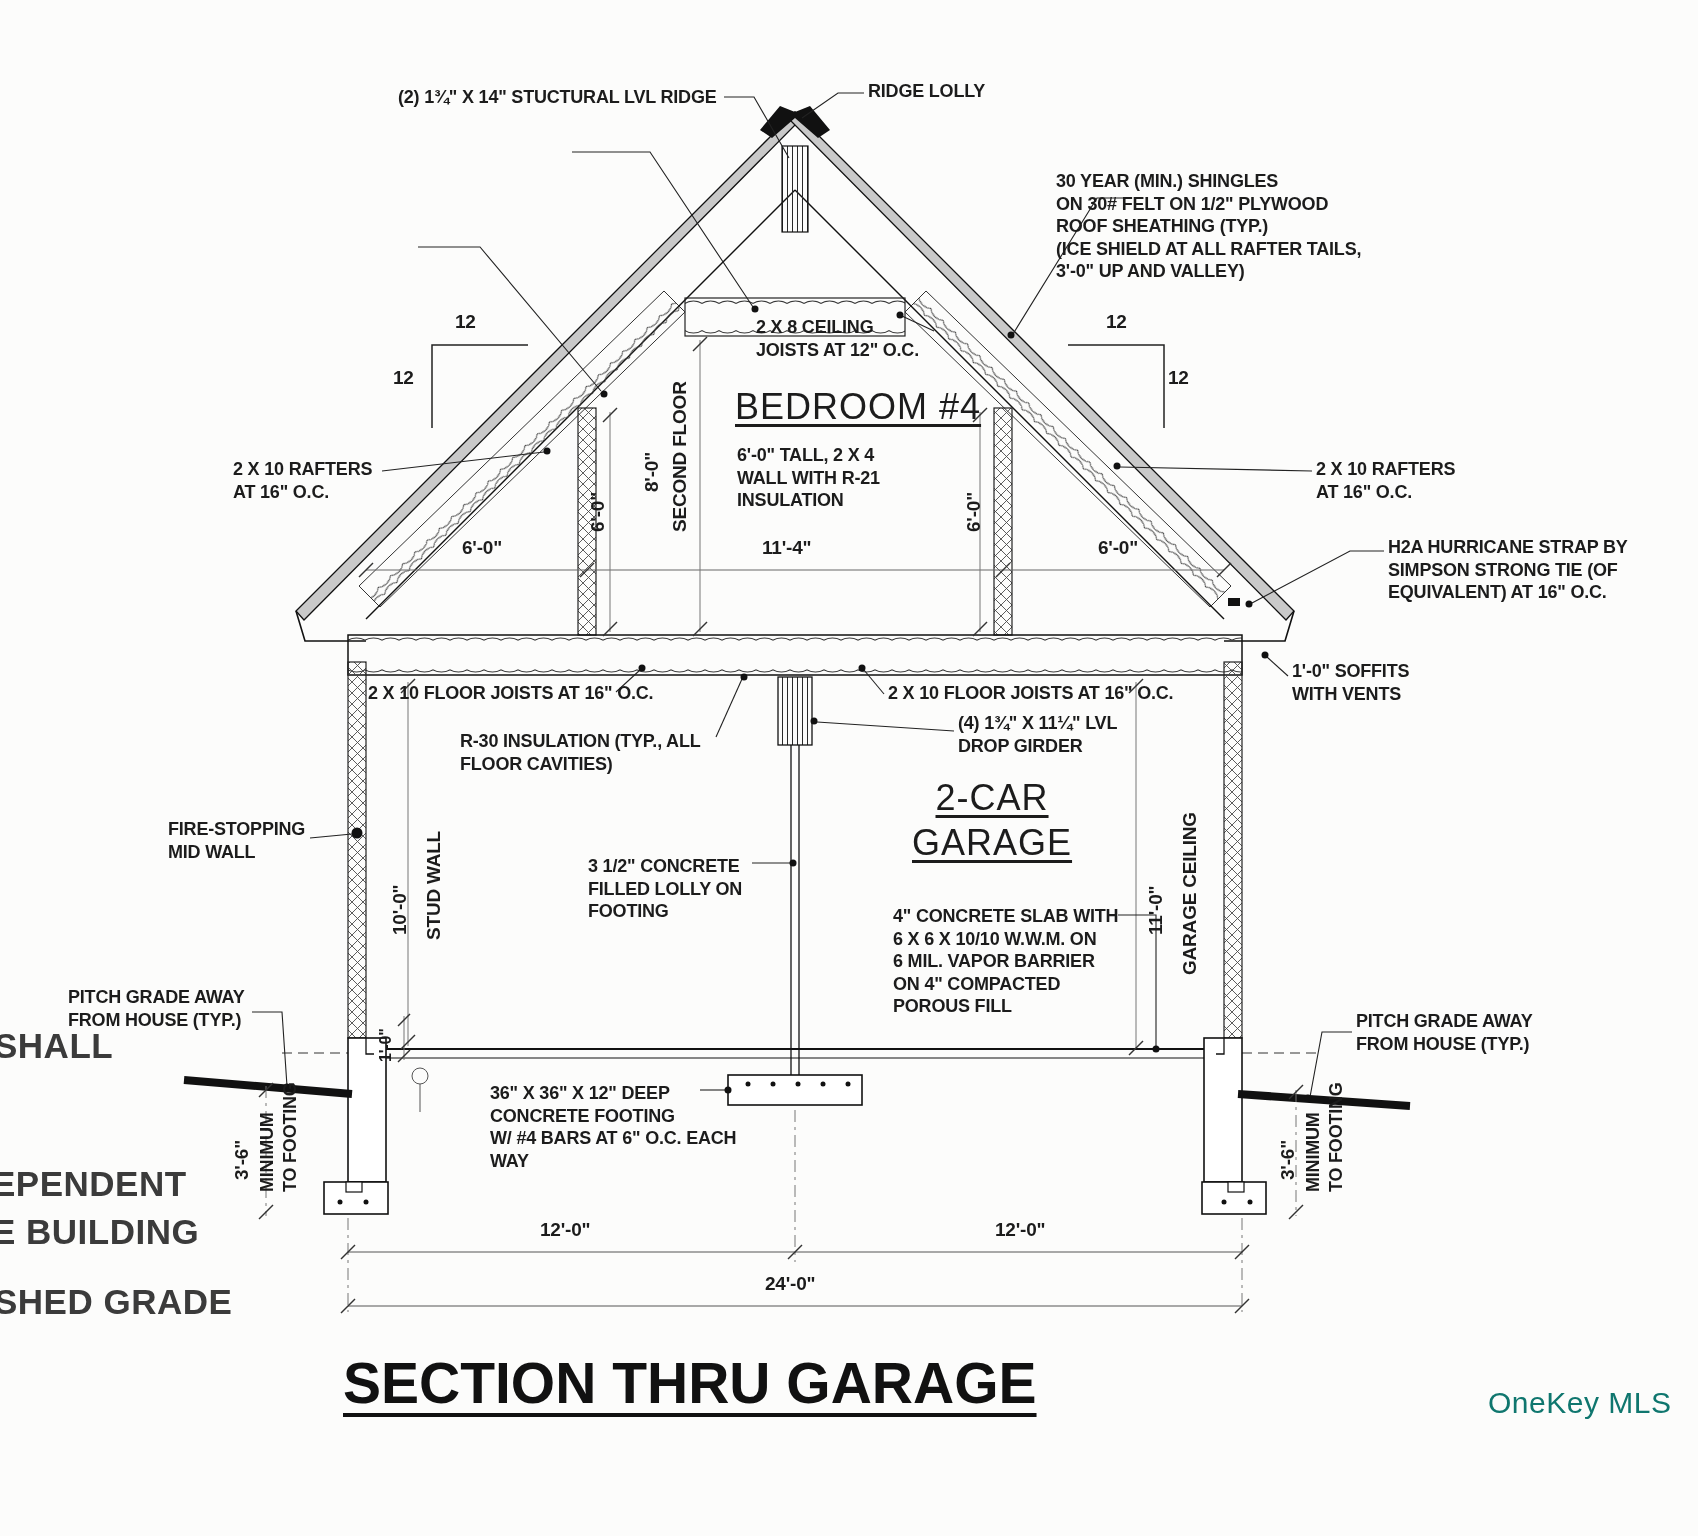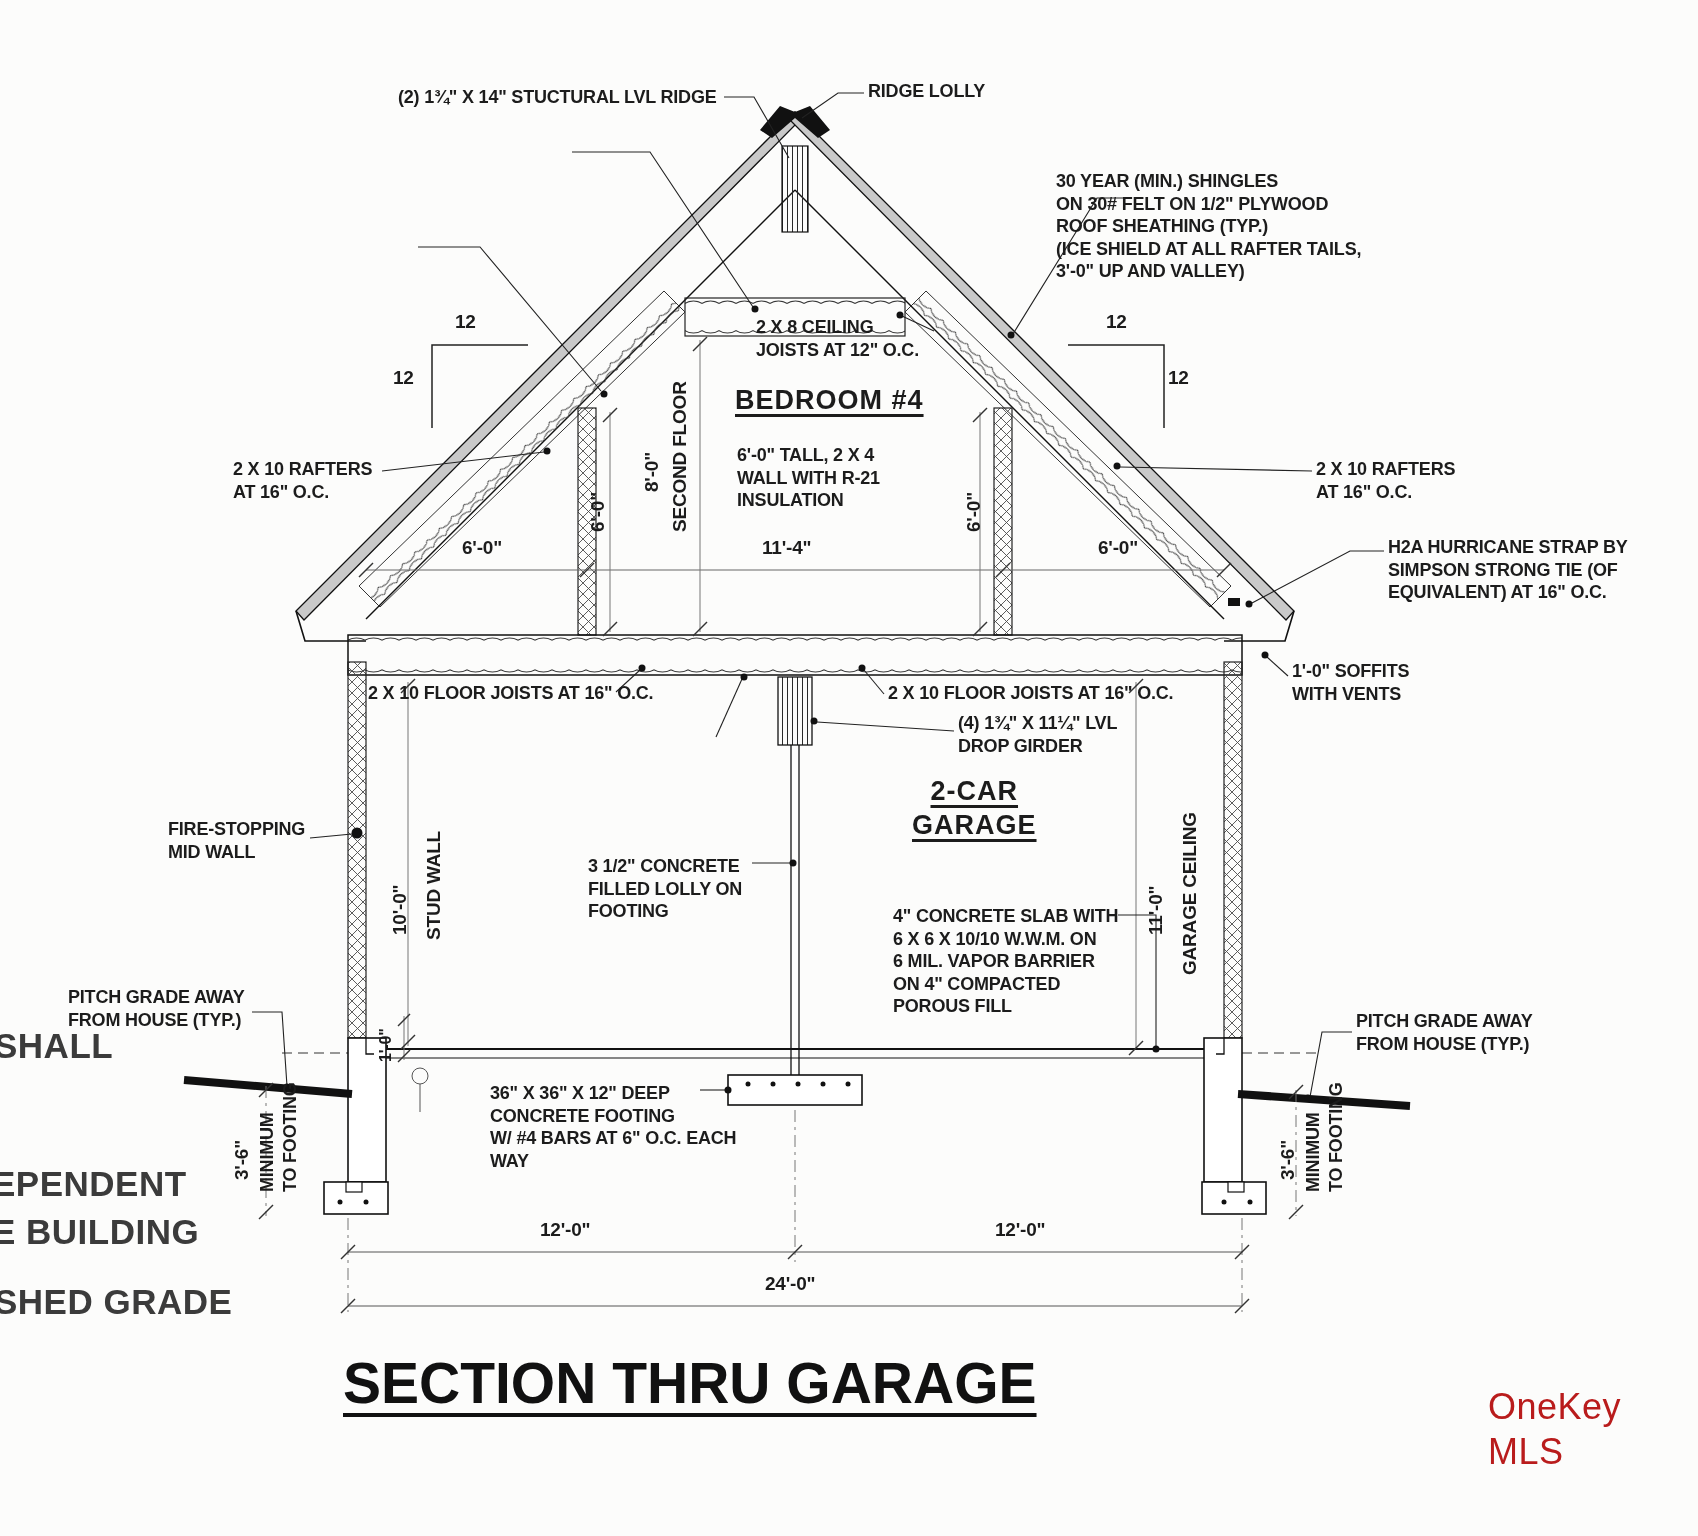--- a/index.html
+++ b/index.html
@@ -10,30 +10,30 @@
   #lineart{position:absolute;left:0;top:0;}
   .lbl{
     position:absolute;font-family:"Liberation Sans",sans-serif;
     font-weight:bold;font-size:18px;line-height:1.25;color:#1c1c1c;
     white-space:pre-line;letter-spacing:-0.2px;
   }
   .dim{font-size:19px;}
   .rot{transform-origin:0 0;transform:rotate(-90deg);white-space:pre;}
   .rotml{transform-origin:0 0;transform:rotate(-90deg);white-space:pre-line;}
   .room{
-    font-size:27px;font-weight:700;letter-spacing:1px;
+    font-size:36px;font-weight:400;letter-spacing:1px;
     text-decoration:underline;text-decoration-thickness:3px;text-underline-offset:5px;
   }
   .room.center{text-align:center;}
   .title{
     font-size:57px;font-weight:900;letter-spacing:0px;color:#111;
     text-decoration:underline;text-decoration-thickness:4px;text-underline-offset:10px;
   }
   .edge{font-size:35px;color:#3b3b3b;letter-spacing:0.5px;white-space:pre;}
-  .wm{font-size:36px;font-weight:normal;color:#b91c1c;letter-spacing:0.5px;}
+  .wm{font-size:30px;font-weight:normal;color:#0f766e;letter-spacing:0.5px;}
   .small{font-size:16px;}
 </style>
 </head>
 <body>
 
 <div id="canvas">
 
 <svg id="lineart" width="1698" height="1536" viewBox="0 0 1698 1536">
   <defs>
     <pattern id="coilCeil" x="685" y="298" width="17" height="38" patternUnits="userSpaceOnUse">
@@ -260,20 +260,22 @@
 <div class="lbl dim rot" style="left:668px;top:532px">SECOND FLOOR</div>
 <div class="lbl dim rot" style="left:586px;top:532px">6'-0"</div>
 <div class="lbl dim rot" style="left:962px;top:532px">6'-0"</div>
 
 <div class="lbl dim" style="left:462px;top:536px">6'-0"</div>
 <div class="lbl dim" style="left:762px;top:536px">11'-4"</div>
 <div class="lbl dim" style="left:1098px;top:536px">6'-0"</div>
 
 <div class="lbl" style="left:368px;top:682px">2 X 10 FLOOR JOISTS AT 16" O.C.</div>
 <div class="lbl" style="left:888px;top:682px">2 X 10 FLOOR JOISTS AT 16" O.C.</div>
+<div class="lbl" style="left:460px;top:730px">R-30 INSULATION (TYP., ALL
+FLOOR CAVITIES)</div>
 <div class="lbl" style="left:958px;top:712px">(4) 1¾" X 11¼" LVL
 DROP GIRDER</div>
 <div class="lbl room center" style="left:912px;top:775px">2-CAR
 GARAGE</div>
 <div class="lbl" style="left:168px;top:818px">FIRE-STOPPING
 MID WALL</div>
 
 <div class="lbl dim rot" style="left:388px;top:935px">10'-0"</div>
 <div class="lbl dim rot" style="left:422px;top:940px">STUD WALL</div>
 <div class="lbl" style="left:588px;top:855px">3 1/2" CONCRETE

